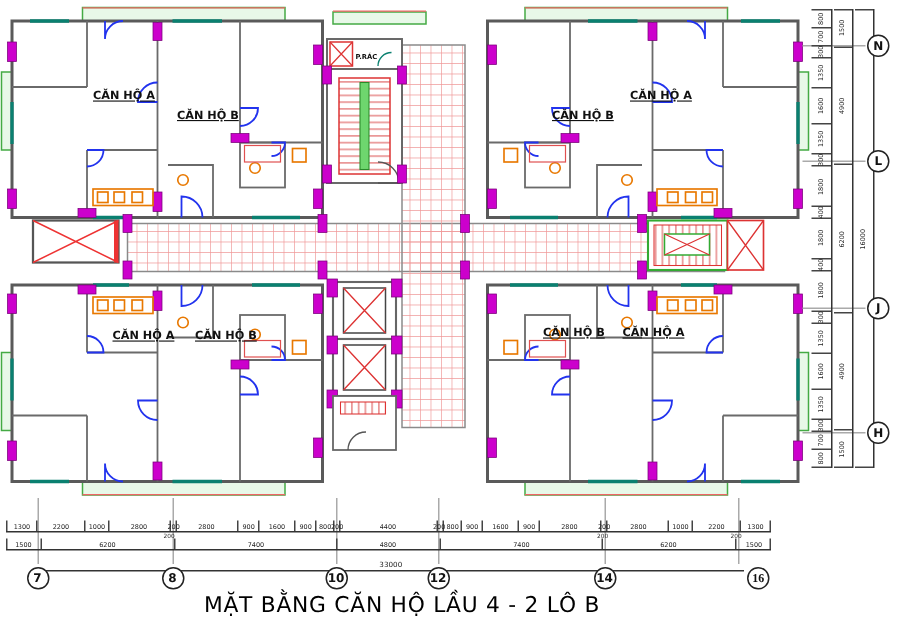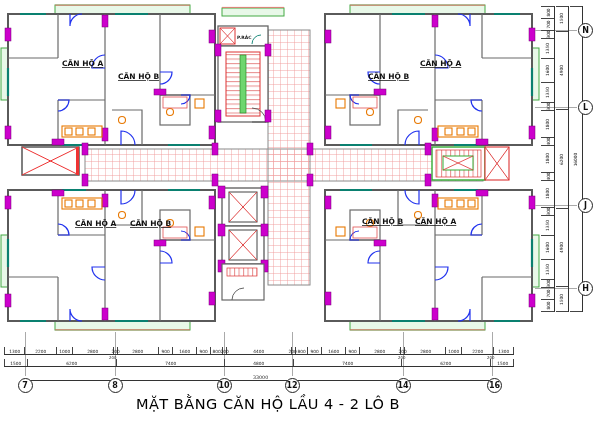--- a/index.html
+++ b/index.html
@@ -291,21 +291,21 @@
 
   <span class="wall-dim" style="left:107px;top:355px;">200</span>
   <span class="wall-dim" style="left:396px;top:355px;">200</span>
   <span class="wall-dim" style="left:485px;top:355px;">200</span>
 
   <div class="bubble" style="left:17.5px;top:378px;">7</div>
   <div class="bubble" style="left:107.5px;top:378px;">8</div>
   <div class="bubble" style="left:216.5px;top:378px;">10</div>
   <div class="bubble" style="left:284.5px;top:378px;">12</div>
   <div class="bubble" style="left:395.5px;top:378px;">14</div>
-  <div class="bubble" style="left:487px;top:378px;">16</div>
+  <div class="bubble" style="left:498px;top:378px;font-family:Liberation Serif, serif;">16</div>
 
   <div class="ext-h" style="left:535px;top:30px;width:42px;"></div>
   <div class="ext-h" style="left:535px;top:107px;width:42px;"></div>
   <div class="ext-h" style="left:535px;top:205px;width:42px;"></div>
   <div class="ext-h" style="left:535px;top:288px;width:42px;"></div>
 
   <div class="vcol" style="left:541px;top:6px;width:13px;height:306px;">
       <span class="dim-cell" style="flex-grow: 800;">
         <i>800</i>
       </span>

